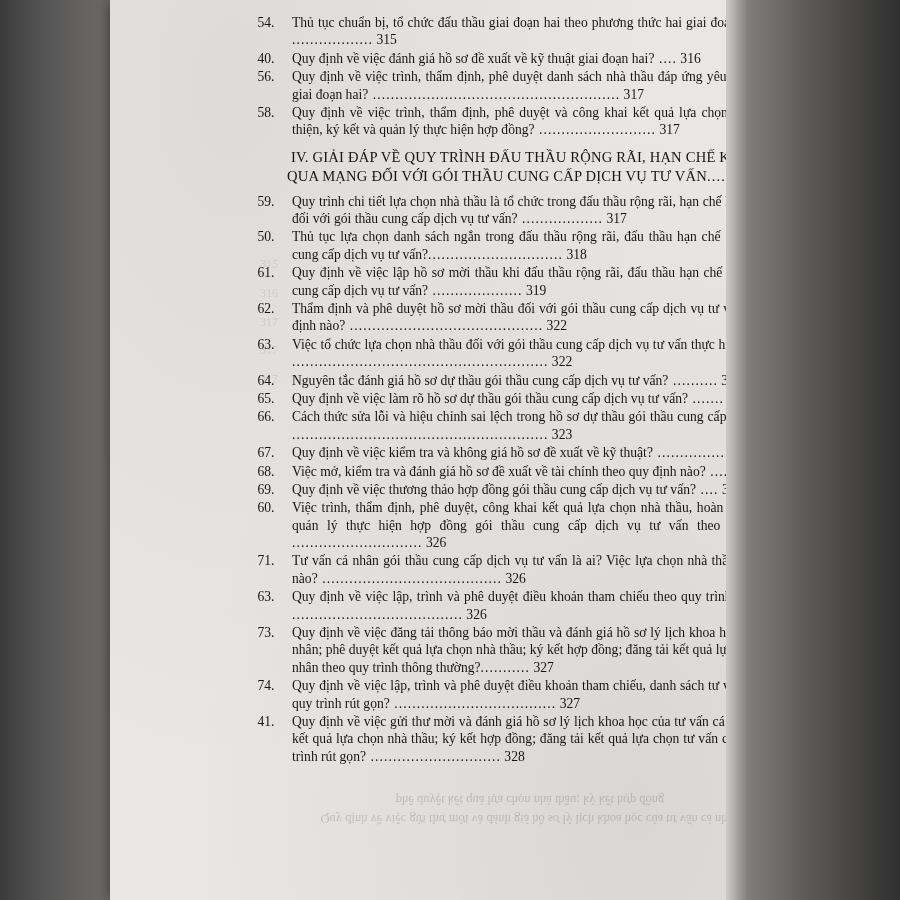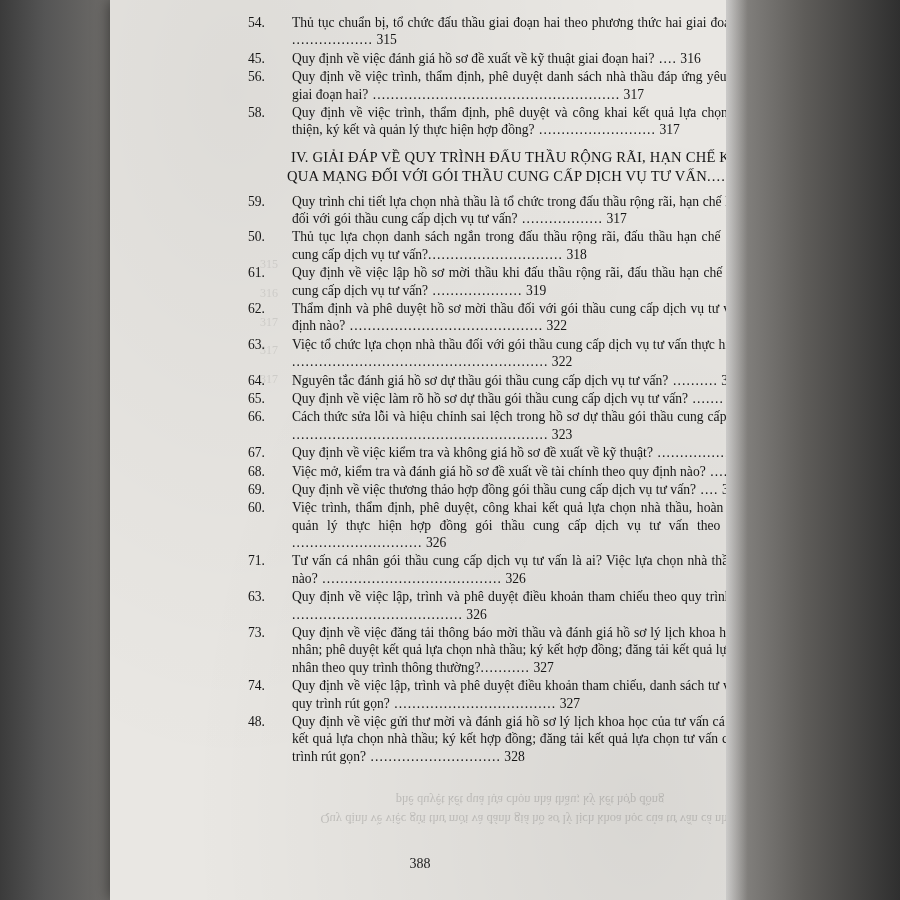--- a/index.html
+++ b/index.html
@@ -68,21 +68,21 @@
   }
 
   .entry {
     display: flex;
     align-items: flex-start;
     margin-bottom: 1px;
   }
   .entry .num {
     width: 36px;
     flex: 0 0 36px;
-    text-align: left;
+    text-align: center;
     padding-right: 8px;
     font-size: 13.6px;
   }
   .entry .body {
     flex: 1 1 auto;
     text-align: justify;
   }
   .entry .txt {
     
   }
@@ -167,21 +167,21 @@
     </div>
 
     <div class="content">
 
       <div class="entry">
         <span class="num">54.</span>
         <span class="body"><span class="txt">Thủ tục chuẩn bị, tổ chức đấu thầu giai đoạn hai theo phương thức hai giai đoạn hai túi hồ sơ?</span><span class="dots"> ..................</span> <span class="pg">315</span></span>
       </div>
 
       <div class="entry">
-        <span class="num">45.</span>
+        <span class="num">40.</span>
         <span class="body"><span class="txt">Quy định về việc đánh giá hồ sơ đề xuất về kỹ thuật giai đoạn hai?</span><span class="dots"> ....</span> <span class="pg">316</span></span>
       </div>
 
       <div class="entry">
         <span class="num">56.</span>
         <span class="body"><span class="txt">Quy định về việc trình, thẩm định, phê duyệt danh sách nhà thầu đáp ứng yêu cầu về kỹ thuật giai đoạn hai?</span><span class="dots"> .......................................................</span> <span class="pg">317</span></span>
       </div>
 
 
       <div class="entry">
@@ -268,28 +268,27 @@
         <span class="num">73.</span>
         <span class="body"><span class="txt">Quy định về việc đăng tải thông báo mời thầu và đánh giá hồ sơ lý lịch khoa học của tư vấn cá nhân; phê duyệt kết quả lựa chọn nhà thầu; ký kết hợp đồng; đăng tải kết quả lựa chọn tư vấn cá nhân theo quy trình thông thường?</span><span class="dots">...........</span> <span class="pg">327</span></span>
       </div>
 
       <div class="entry">
         <span class="num">74.</span>
         <span class="body"><span class="txt">Quy định về việc lập, trình và phê duyệt điều khoản tham chiếu, danh sách tư vấn cá nhân theo quy trình rút gọn?</span><span class="dots"> ....................................</span> <span class="pg">327</span></span>
       </div>
 
       <div class="entry">
-        <span class="num">48.</span>
+        <span class="num">41.</span>
         <span class="body"><span class="txt">Quy định về việc gửi thư mời và đánh giá hồ sơ lý lịch khoa học của tư vấn cá nhân; phê duyệt kết quả lựa chọn nhà thầu; ký kết hợp đồng; đăng tải kết quả lựa chọn tư vấn cá nhân theo quy trình rút gọn?</span><span class="dots"> .............................</span> <span class="pg">328</span></span>
       </div>
 
     </div>
 
     <div class="ghost">
       Quy định về việc gửi thư mời và đánh giá hồ sơ lý lịch khoa học của tư vấn cá nhân<br>
       phê duyệt kết quả lựa chọn nhà thầu; ký kết hợp đồng
     </div>
 
-    <div class="folio">388</div>
   </div>
   <div class="gutter-right"></div>
   <div class="page-edge-curl"></div>
 </div>
 
 </body></html>

